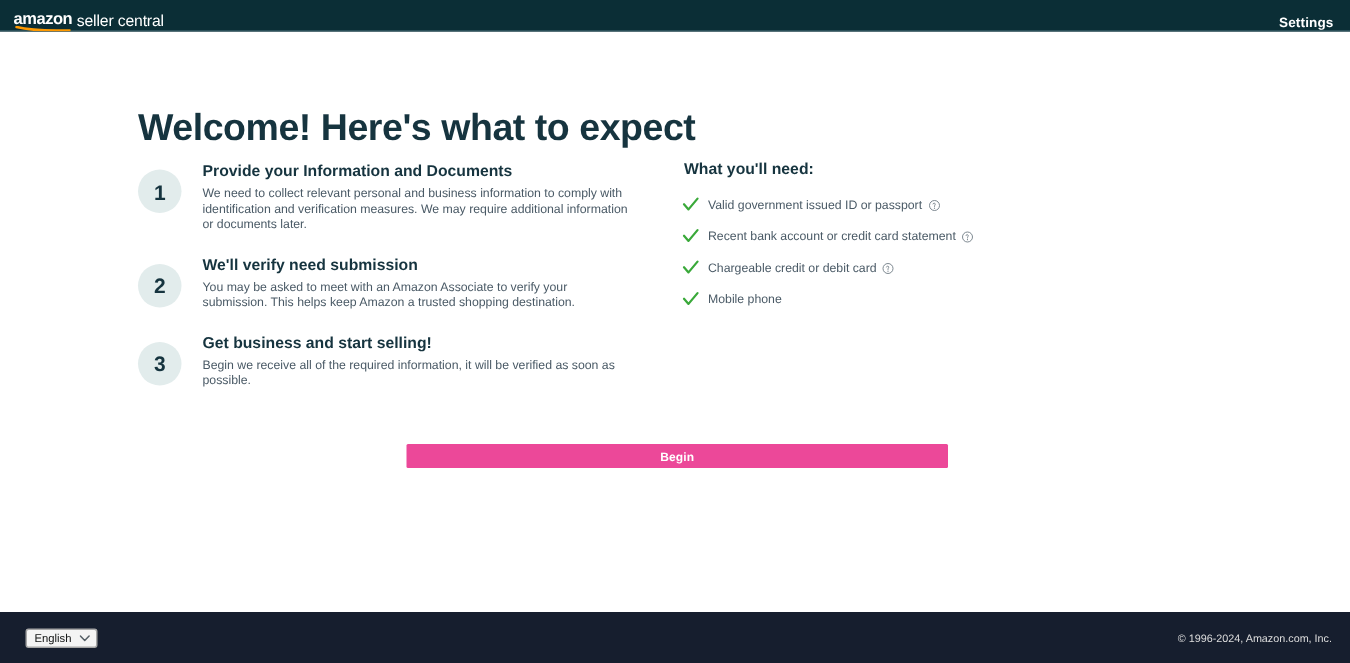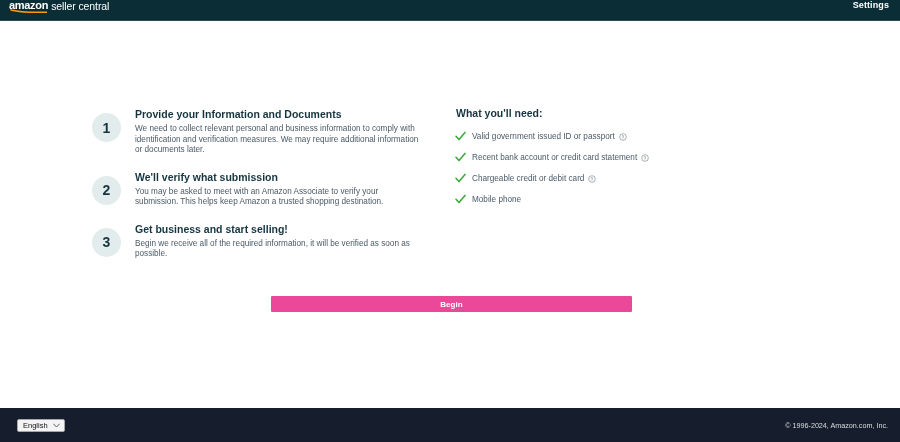--- a/index.html
+++ b/index.html
@@ -17,21 +17,21 @@
     color: #232f3e;
     position: relative;
   }
 
   
   .header {
     height: 21px;
     background: #0b2e36;
     border-bottom: 1px solid #2a4f58;
     display: flex;
-    align-items: flex-start;
+    align-items: flex-end;
     justify-content: space-between;
     padding: 0 11px 0 9px;
   }
 
   .logo {
     display: flex;
     align-items: flex-end;
     gap: 3px;
     line-height: 1;
     position: relative;
@@ -253,37 +253,38 @@
         </svg>
       </span>
     </span>
     <span class="logo-sellercentral">seller central</span>
   </div>
   <div class="settings-link">Settings</div>
 </div>
 
 <div class="main">
 
+  <h1 class="page-title">Welcome! Here's what to expect</h1>
 
   <div class="columns">
 
     <div class="steps-col">
 
       <div class="step">
         <div class="step-badge">1</div>
         <div class="step-body">
           <div class="step-title">Provide your Information and Documents</div>
           <div class="step-desc">We need to collect relevant personal and business information to comply with identification and verification measures. We may require additional information or documents later.</div>
         </div>
       </div>
 
       <div class="step">
         <div class="step-badge">2</div>
         <div class="step-body">
-          <div class="step-title">We'll verify what submission</div>
+          <div class="step-title">We'll verify need submission</div>
           <div class="step-desc">You may be asked to meet with an Amazon Associate to verify your submission. This helps keep Amazon a trusted shopping destination.</div>
         </div>
       </div>
 
       <div class="step">
         <div class="step-badge">3</div>
         <div class="step-body">
           <div class="step-title">Get business and start selling!</div>
           <div class="step-desc">Begin we receive all of the required information, it will be verified as soon as possible.</div>
         </div>

